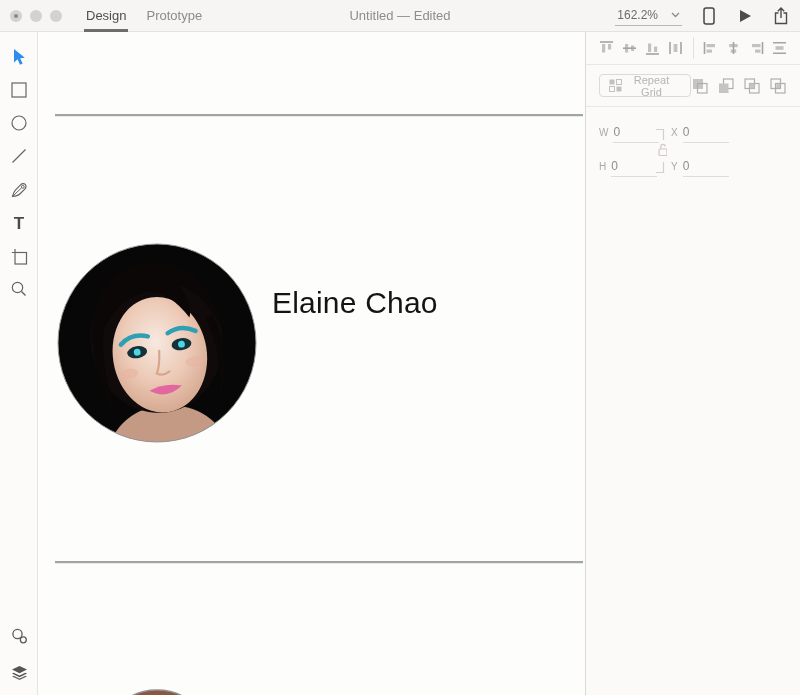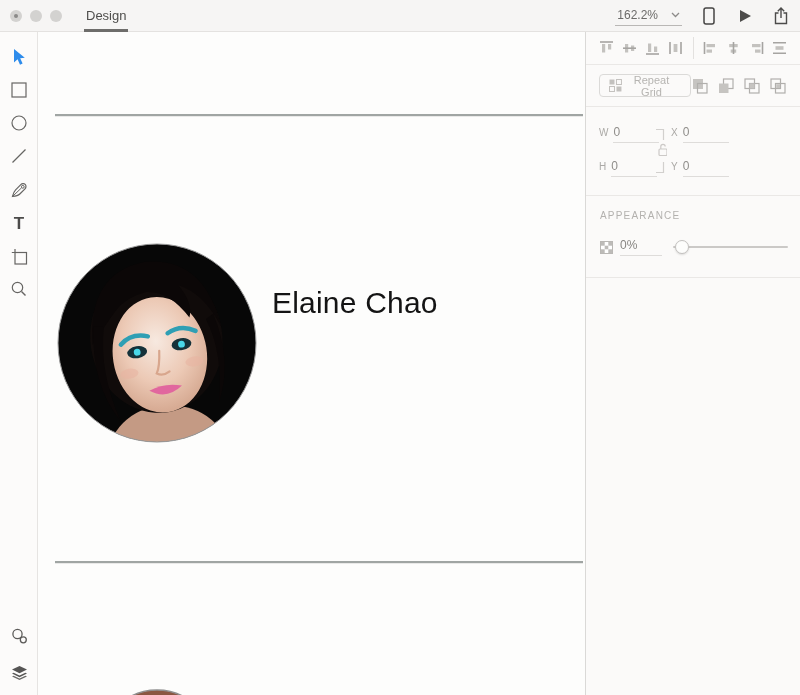--- a/index.html
+++ b/index.html
@@ -75,20 +75,24 @@
 
   <div class="titlebar">
     <div class="traffic">
       <span class="dot first"></span>
       <span class="dot"></span>
       <span class="dot"></span>
     </div>
     <div class="tab active">
         <span>Design</span>
       </div>
+    <div class="tab">
+        <span>Prototype</span>
+      </div>
+    <div class="doc-title">Untitled — Edited</div>
     <div class="tb-right">
       <div class="zoom-ctl">
         <span>162.2%</span>
         <span class="tb-icon" style="width:10px;height:10px">
           <svg width="9" height="6" viewBox="0 0 9 6">
               <path d="M1,1 L4.5,4.5 L8,1" stroke="#8d8b89" stroke-width="1.3" fill="none"></path>
             </svg>
         </span>
       </div>
       <span class="tb-icon">
@@ -341,38 +345,16 @@
         <div class="fld" style="left:85px;top:18px">
           <span class="fld-label">X</span>
           <input value="0" style="">
         </div>
         <div class="fld" style="left:85px;top:52px">
           <span class="fld-label">Y</span>
           <input value="0" style="">
         </div>
       </div>
 
-      <div class="appearance">
-        <div class="appearance-heading">APPEARANCE</div>
-        <div class="opacity-row">
-          <span>
-            <svg width="13" height="13" viewBox="0 0 13 13">
-                <rect x="0.5" y="0.5" width="12" height="12" fill="#fff" stroke="#b9b7b4"></rect>
-                <g fill="#bdbbb8">
-                  <rect x="1" y="1" width="3.7" height="3.7"></rect>
-                  <rect x="8.3" y="1" width="3.7" height="3.7"></rect>
-                  <rect x="4.7" y="4.7" width="3.6" height="3.6"></rect>
-                  <rect x="1" y="8.3" width="3.7" height="3.7"></rect>
-                  <rect x="8.3" y="8.3" width="3.7" height="3.7"></rect>
-                </g>
-              </svg>
-          </span>
-          <input class="opacity-input" value="0%" style="">
-          <div class="slider">
-            <div class="track"></div>
-            <div class="handle"></div>
-          </div>
-        </div>
-      </div>
 
     </div>
   </div>
 </div>
 
 </body></html>

